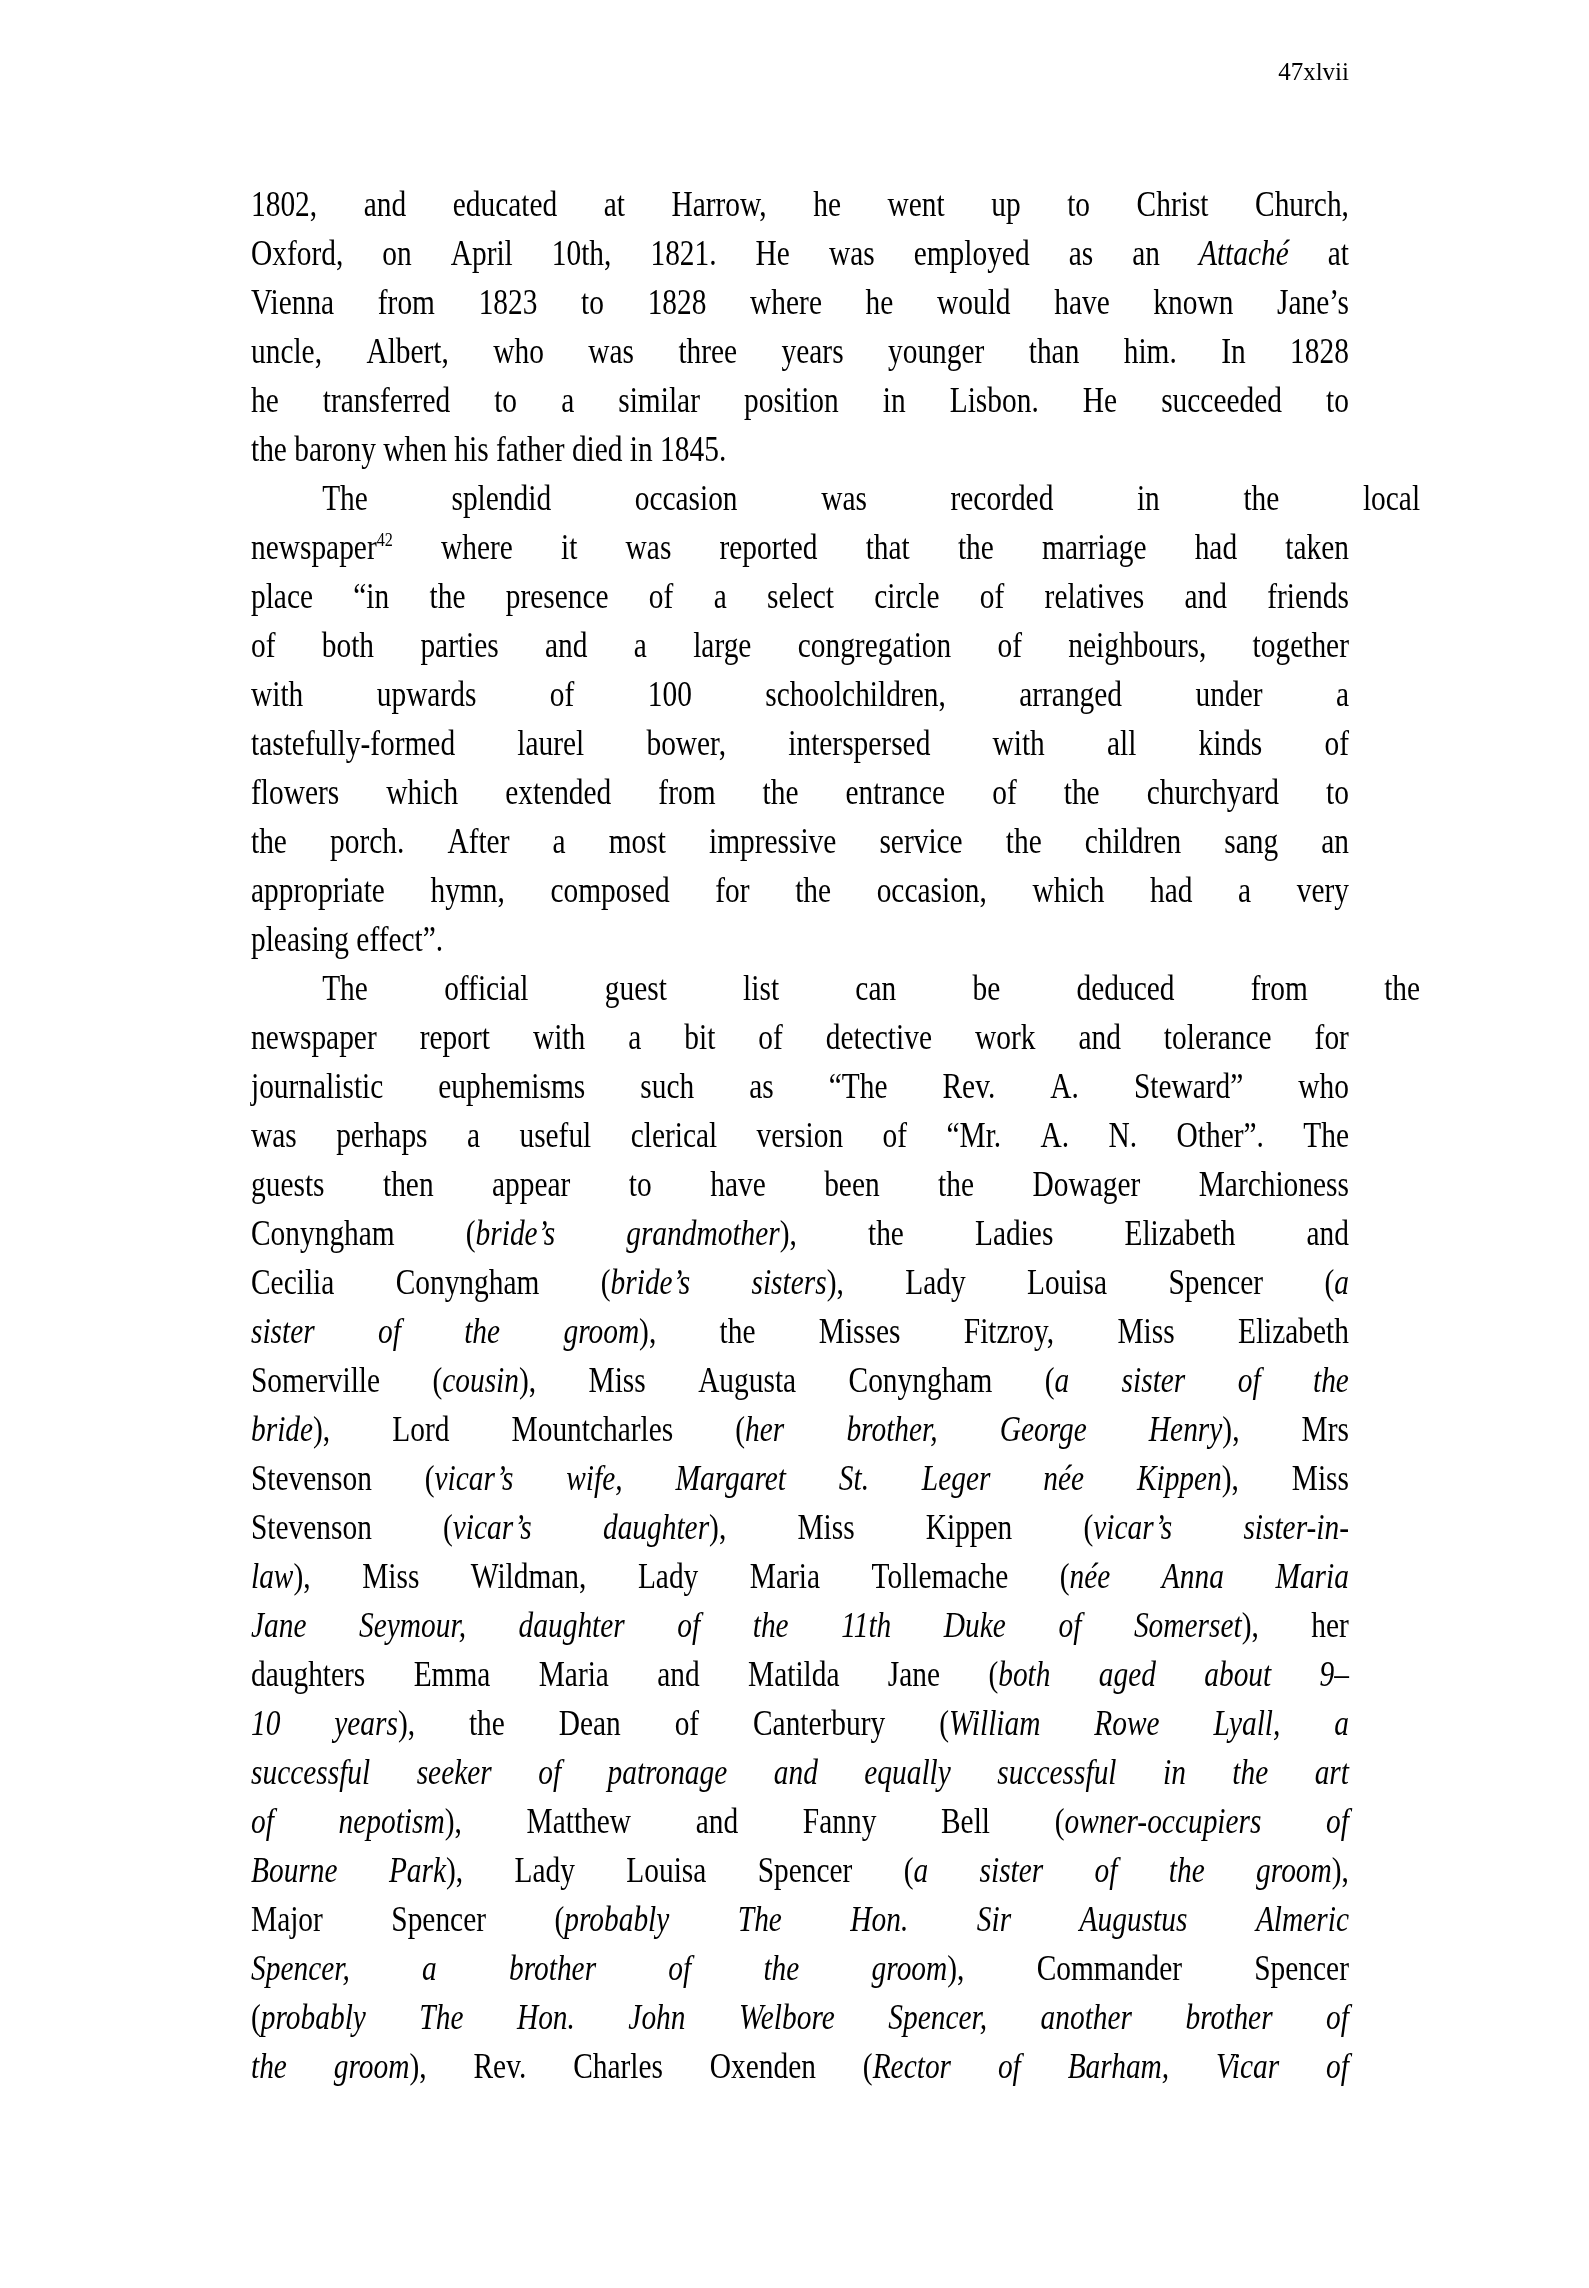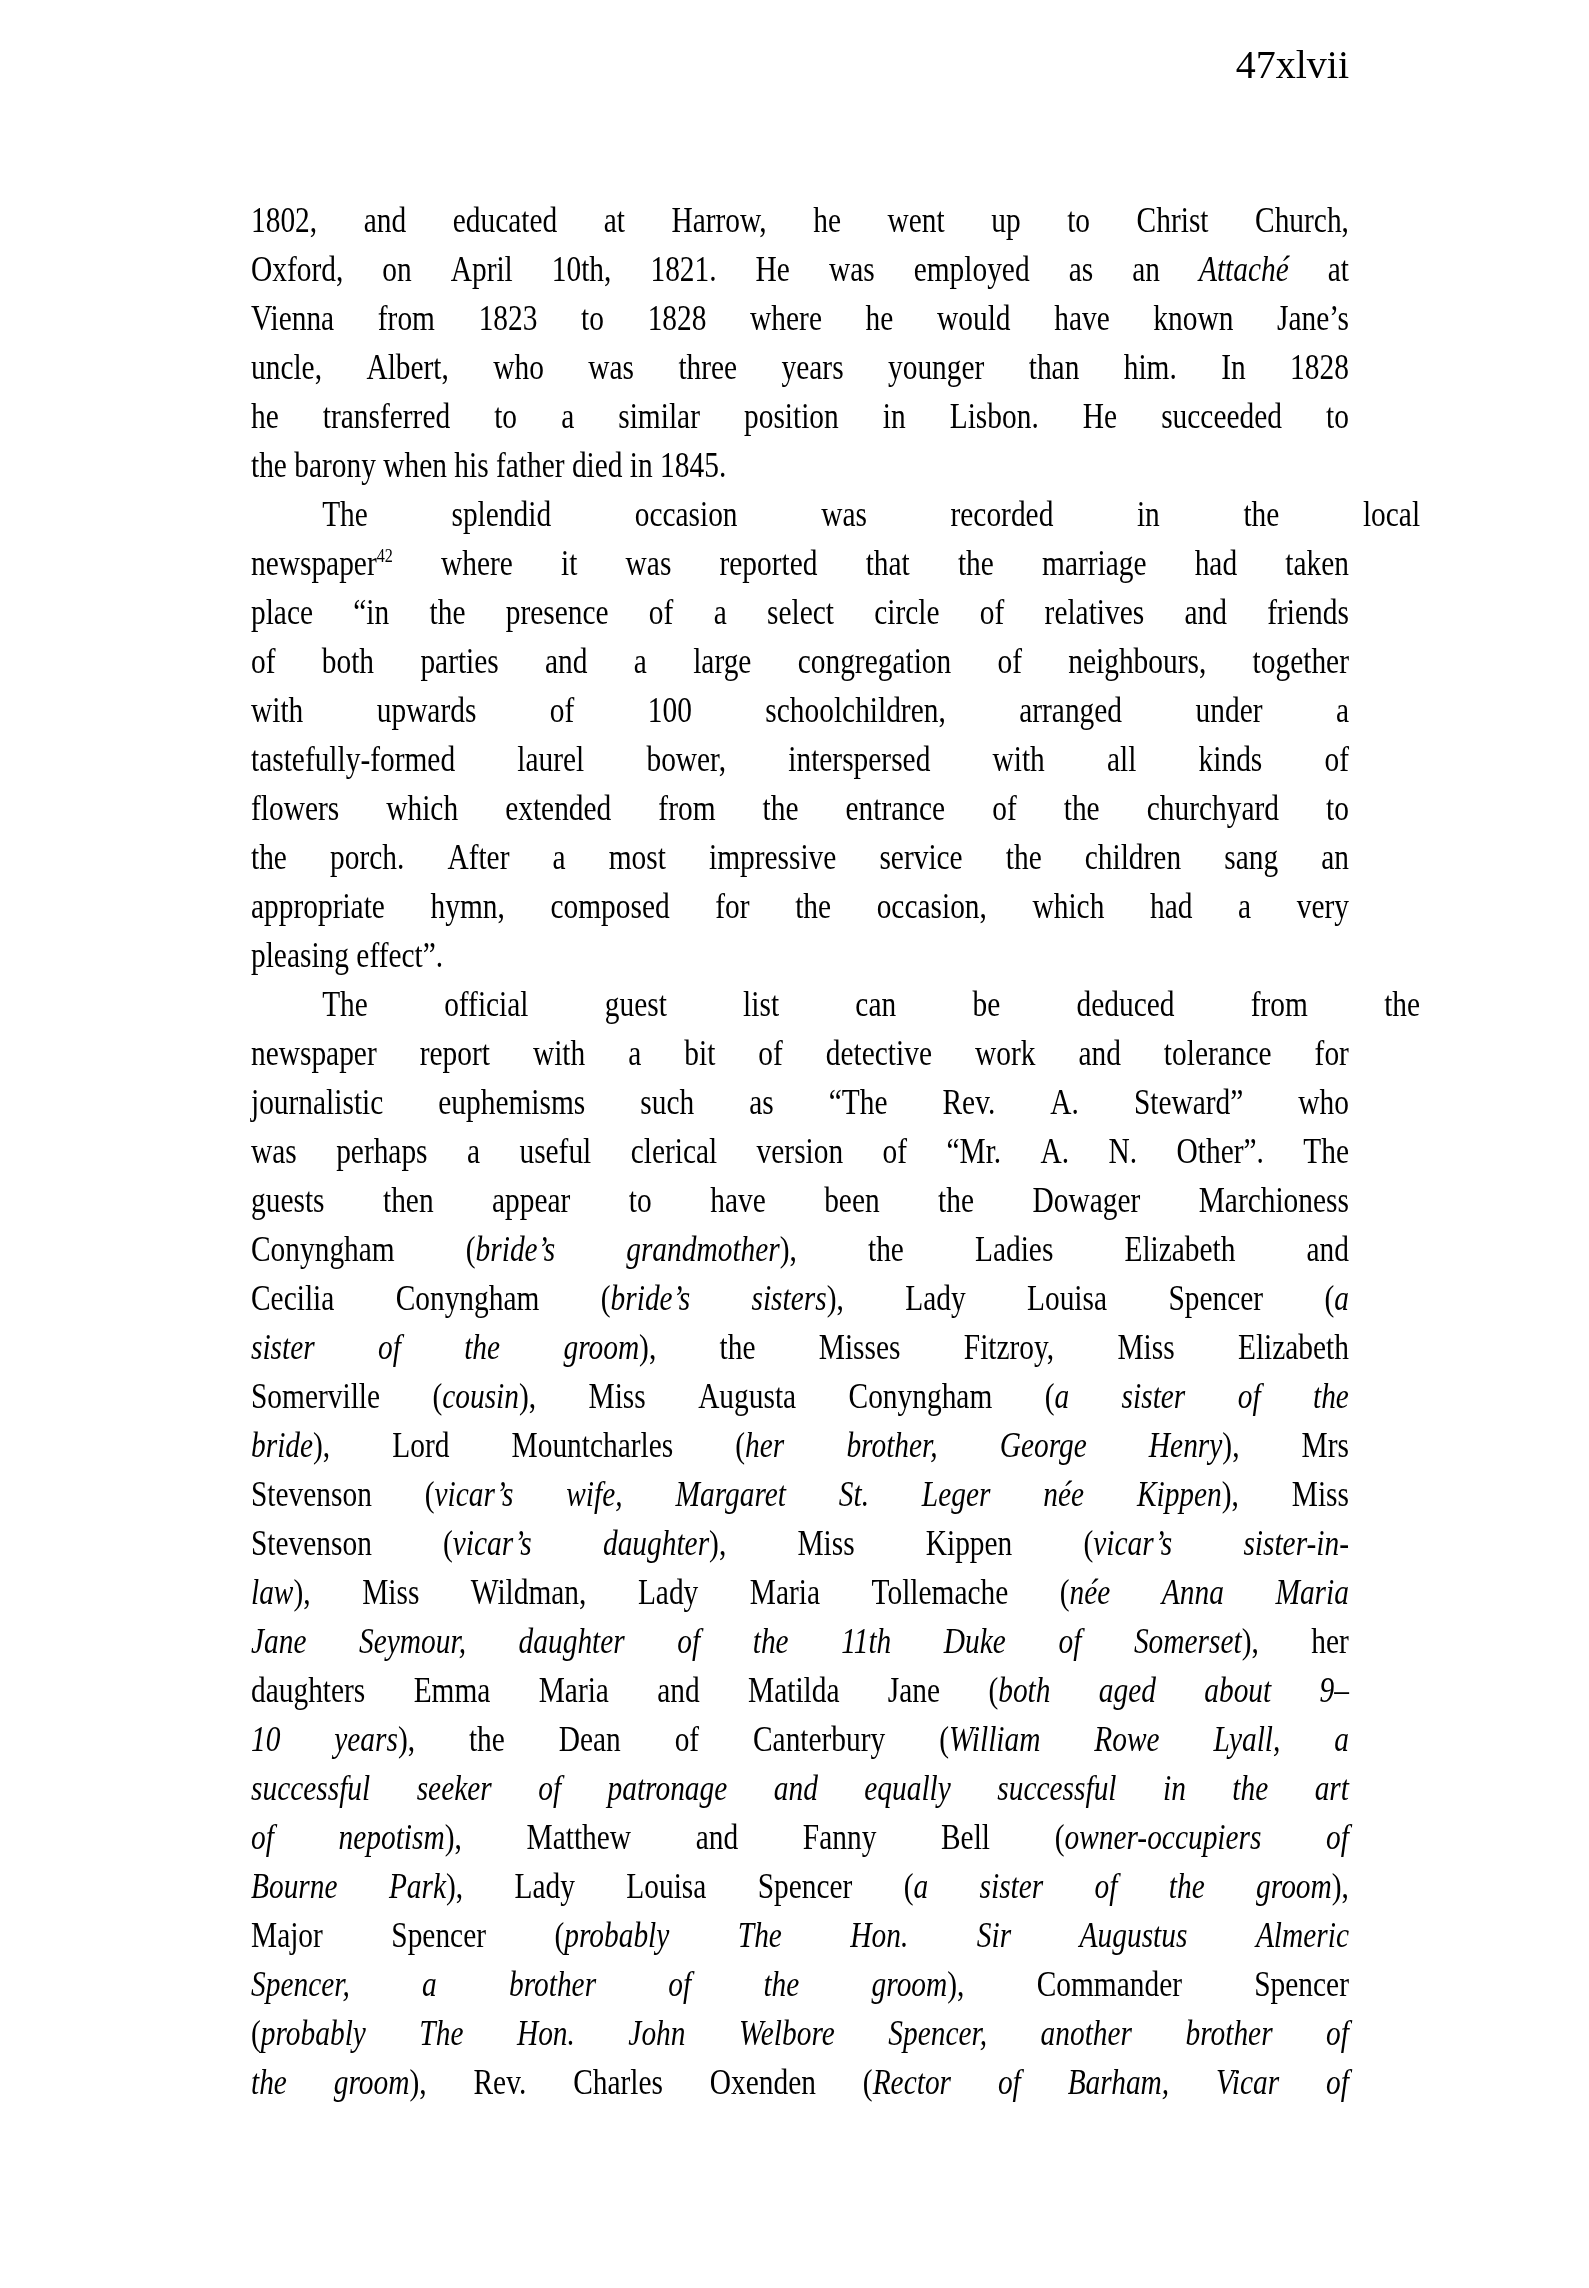--- a/index.html
+++ b/index.html
@@ -1,25 +1,25 @@
 <!DOCTYPE html>
 <html style="font-size:14.8px"><head>
 <meta charset="utf-8">
 <style>
   html, body { margin: 0; padding: 0; background: #ffffff; }
   body {
     width: 1589px; height: 2289px; position: relative; overflow: hidden;
     font-family: "Liberation Serif", "DejaVu Serif", serif; color: #000;
   }
   .page-number {
-    position: absolute; top: 45px; right: 240px;
-    font-size: 40px; line-height: 1;
+    position: absolute; top: 59px; right: 240px;
+    font-size: 25px; line-height: 1;
   }
   .body-text {
-    position: absolute; left: 251px; top: 196px; width: 1098px;
+    position: absolute; left: 251px; top: 180px; width: 1098px;
   }
   .line {
     display: flex; justify-content: space-between; white-space: pre;
     font-size: 35px; line-height: 49px; height: 49px;
     transform: scaleX(0.84); transform-origin: left center; width: 119.05%;
   }
   .line.last { justify-content: flex-start; }
   .line.last .w { margin-right: 0.25em; }
   .line.indent { padding-left: 2.42em; }
   .w i { font-style: italic; }

